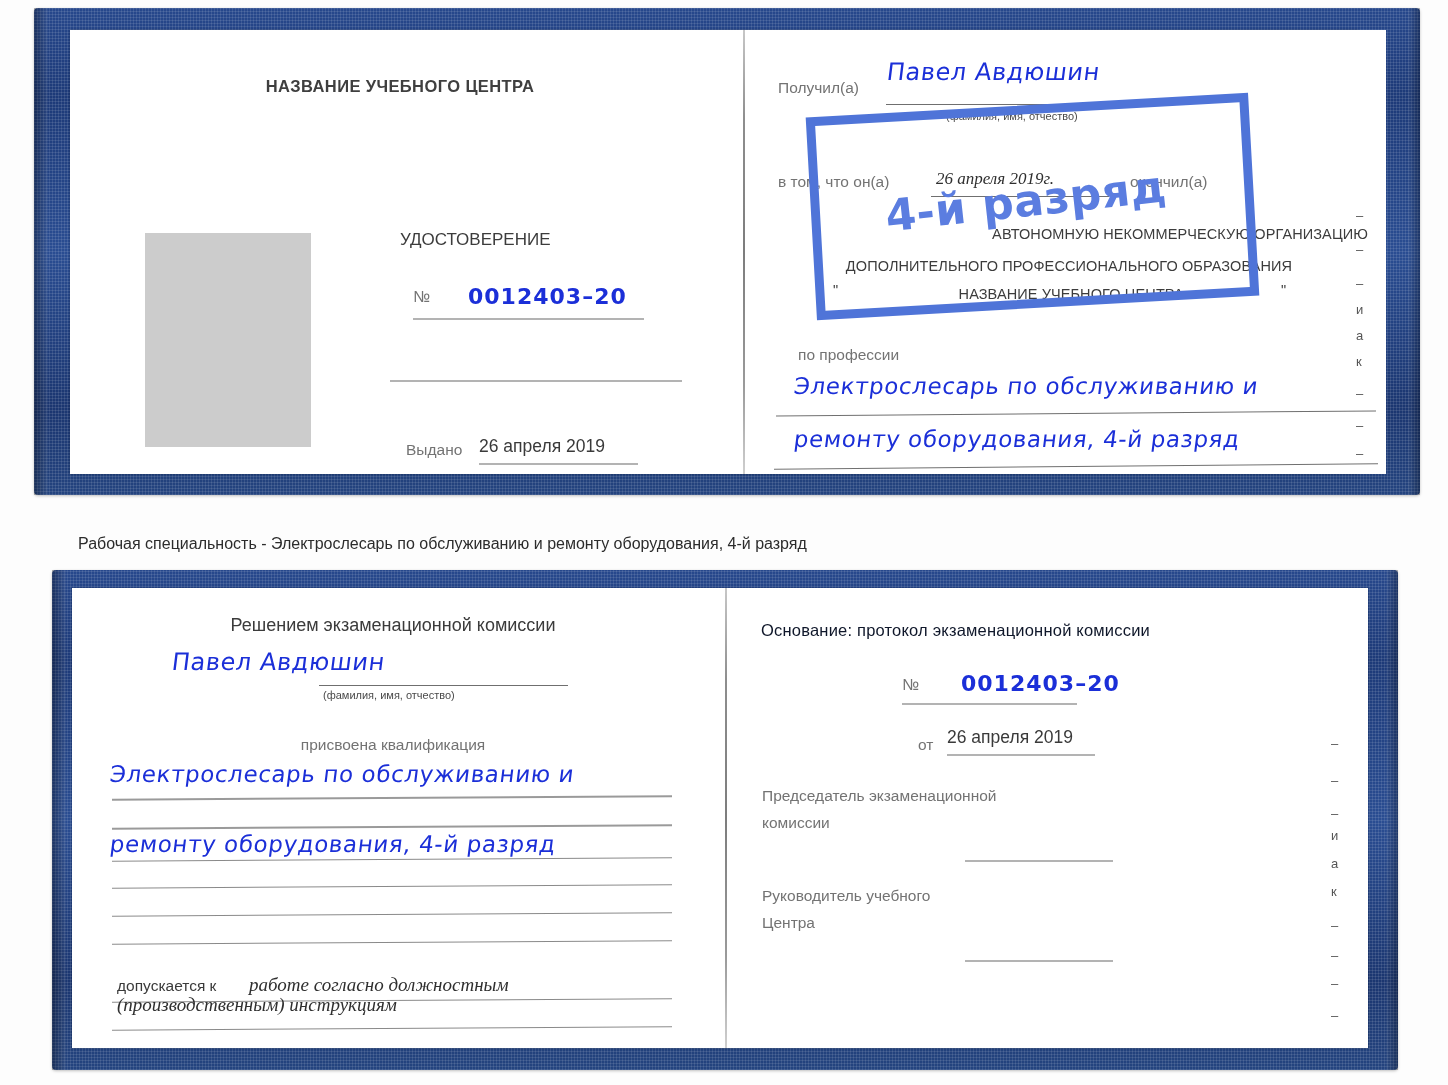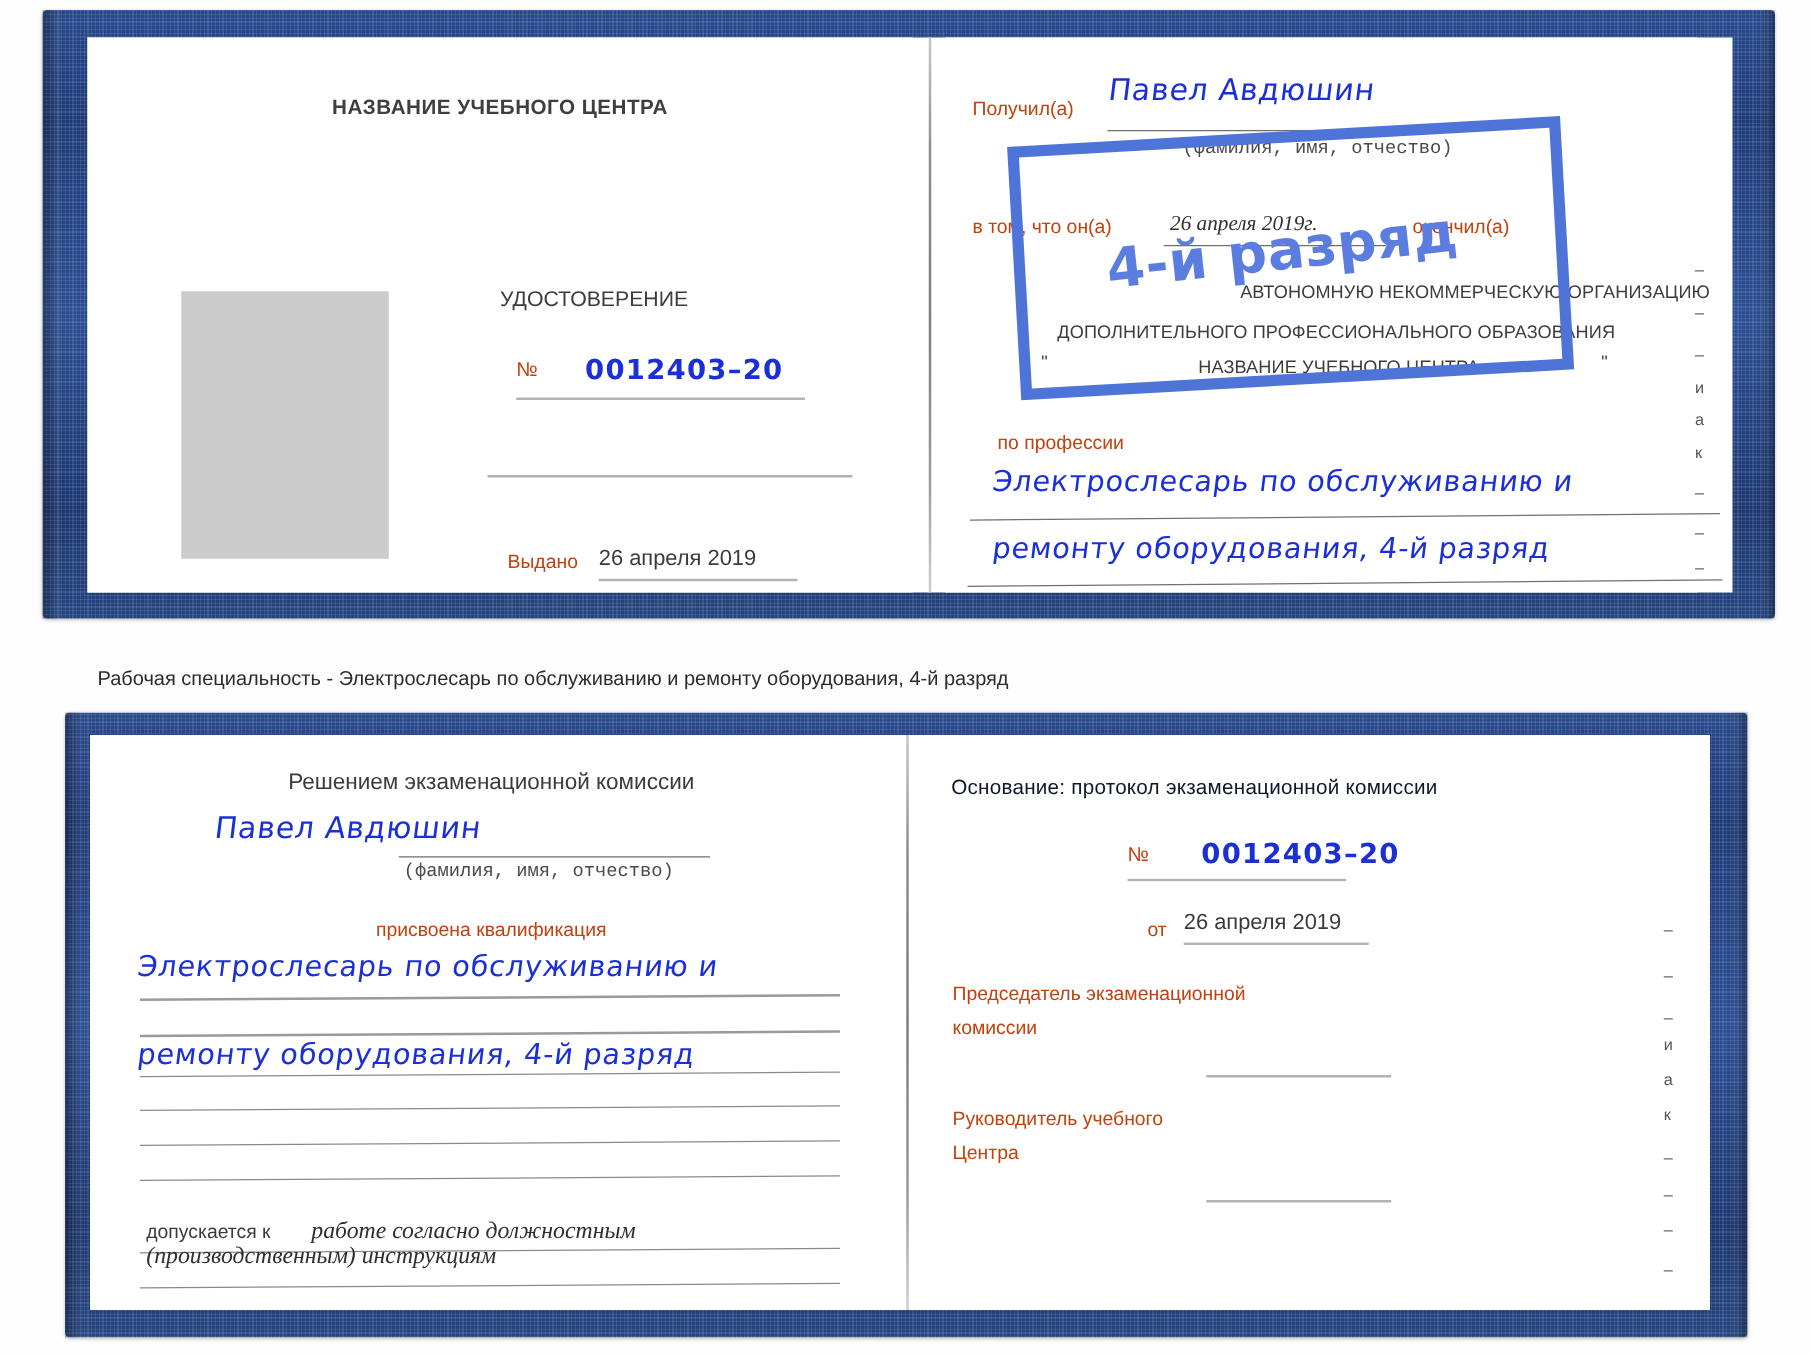--- a/index.html
+++ b/index.html
@@ -34,22 +34,22 @@
   }
   .page{position:absolute;top:0;height:100%;background:#fff;overflow:hidden;}
   .spine{
     position:absolute;top:0;height:100%;width:2px;
     background:linear-gradient(180deg,#c7c7c7,#8e8e8e 20%,#7d7d7d 50%,#9a9a9a 80%,#cfcfcf);
   }
 
   
   .t{position:absolute;color:#3a3a3a;white-space:nowrap;}
   .hdr{font-size:16.5px;font-weight:bold;letter-spacing:.4px;color:#3f3f3f;}
-  .lbl{font-size:15.5px;color:#c2410c;}
-  .small{font-size:15px;color:#4a4a4a;font-family:Liberation Mono, monospace;}
+  .lbl{font-size:15.5px;color:#737373;}
+  .small{font-size:11px;color:#4a4a4a;}
   .caps{font-size:14.5px;color:#3c3c3c;letter-spacing:.1px;}
   .rule{position:absolute;background:#b3b3b3;height:2px;}
   .rule.thin{height:1.4px;background:#8d8d8d;}
   .ink{
     position:absolute;color:#1b2fd8;white-space:nowrap;
     font-family:"DejaVu Sans",sans-serif;font-weight:600;margin-left:30px;
   }
   .ink-script{
     position:absolute;color:#1b2fd8;white-space:nowrap;
     font-family:"DejaVu Sans",sans-serif;font-weight:500;

